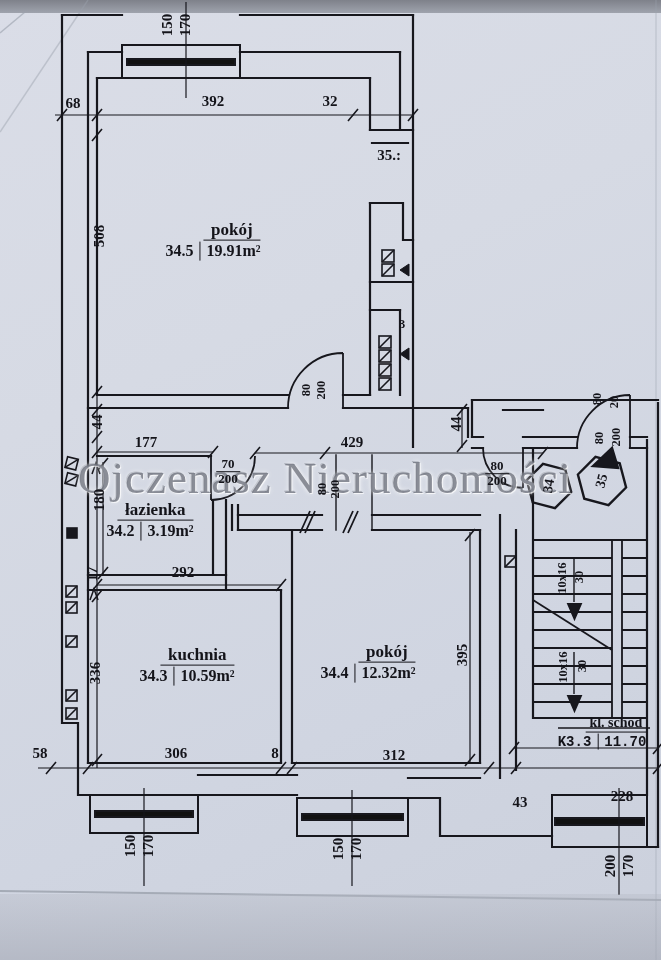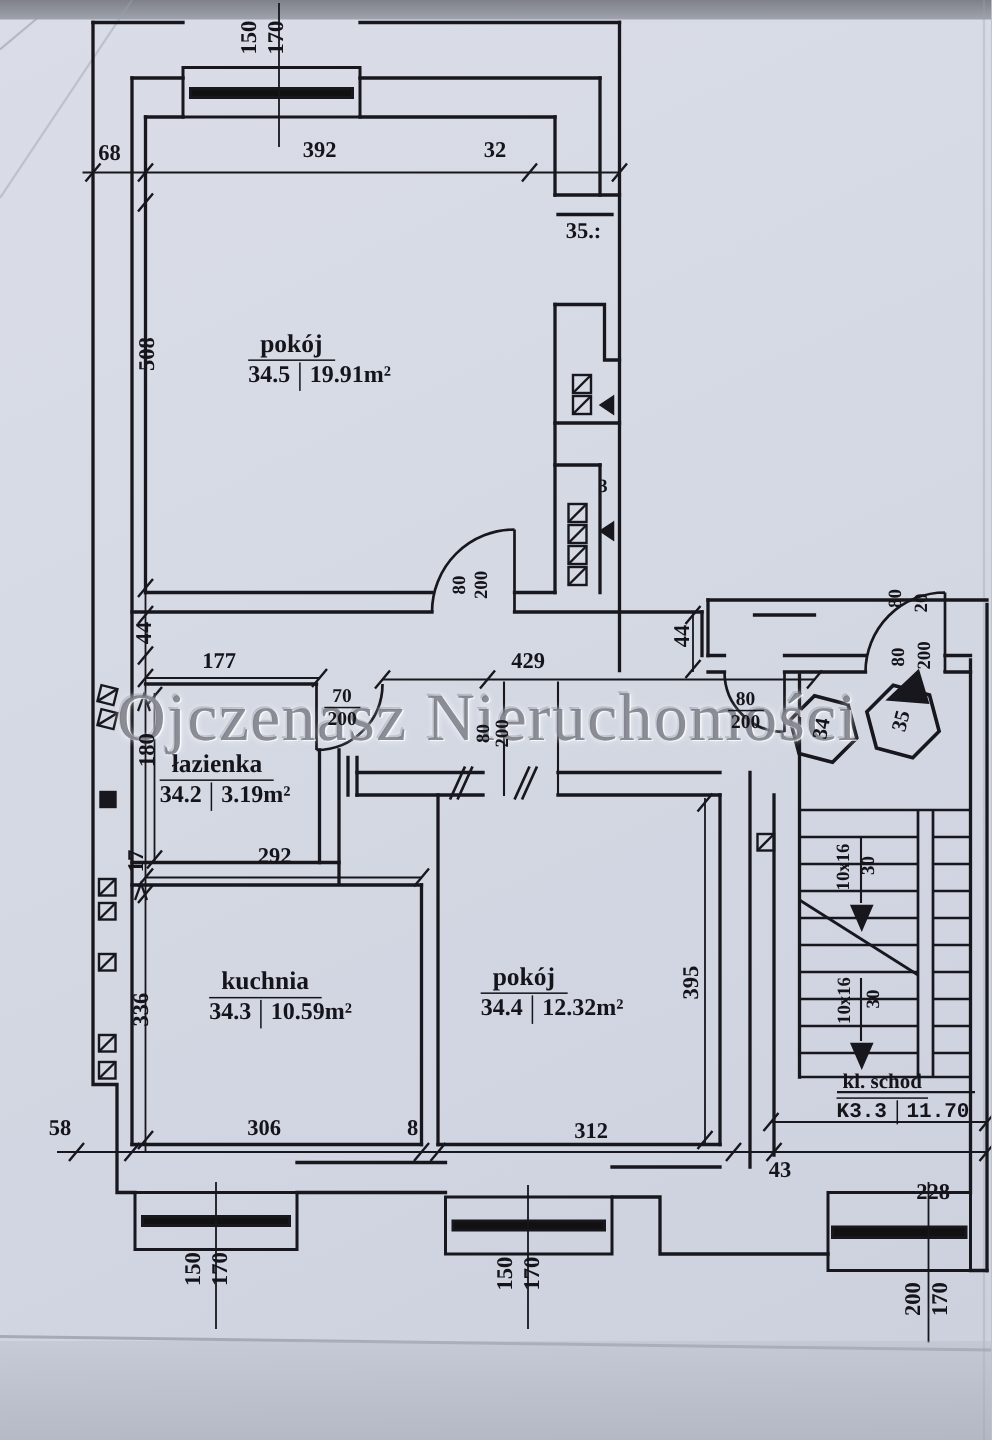--- a/index.html
+++ b/index.html
@@ -13,21 +13,21 @@
   .fold-bottom{position:absolute;left:0;top:894px;width:661px;height:66px;
     background:linear-gradient(180deg,rgba(180,184,195,.35),rgba(160,164,176,.55));}
   svg{position:absolute;left:0;top:0;}
   .lbl{position:absolute;transform:translate(-50%,-50%);white-space:nowrap;
     font-size:15px;font-weight:bold;line-height:1;}
   .lbl.v{transform:translate(-50%,-50%) rotate(-90deg);}
   .lbl.sm{font-size:12.5px;}
   .frac{position:absolute;transform:translate(-50%,-50%);display:flex;flex-direction:column;
     align-items:center;font-size:13px;font-weight:bold;line-height:1.1;}
   .frac .den{border-top:1.5px solid #15151a;padding:0 2px;}
-  .room{position:absolute;transform:translate(-50%,-50%);text-align:left;}
+  .room{position:absolute;transform:translate(-50%,-50%);text-align:right;}
   .room .nm{font-size:17px;font-weight:bold;border-bottom:1.7px solid #14141a;
     padding:0 8px;display:inline-block;line-height:1.2;}
   .room .vals{font-size:16px;font-weight:bold;display:flex;justify-content:center;
     margin-top:1px;line-height:1.15;}
   .room .num{padding-right:6px;border-right:1.7px solid #14141a;}
   .room .ar{padding-left:6px;}
   .room.small .nm{font-size:14px;padding:0 4px;}
   .room.small .vals{font-size:14px;font-family:Liberation Mono, monospace;}
   .hexlbl{position:absolute;font-size:14px;font-weight:bold;}
   .watermark{position:absolute;left:325px;top:478px;transform:translate(-50%,-50%);
@@ -236,21 +236,21 @@
   <div class="lbl" style="left:73px;top:103px">68</div>
   <div class="lbl" style="left:213px;top:101px">392</div>
   <div class="lbl" style="left:330px;top:101px">32</div>
   <div class="lbl" style="left:146px;top:442px">177</div>
   <div class="lbl" style="left:352px;top:442px">429</div>
   <div class="lbl" style="left:183px;top:572px">292</div>
   <div class="lbl" style="left:40px;top:753px">58</div>
   <div class="lbl" style="left:176px;top:753px">306</div>
   <div class="lbl" style="left:275px;top:753px">8</div>
   <div class="lbl" style="left:394px;top:755px">312</div>
-  <div class="lbl" style="left:520px;top:781px">43</div>
+  <div class="lbl" style="left:520px;top:802px">43</div>
   <div class="lbl" style="left:622px;top:796px">228</div>
   <div class="lbl" style="left:389px;top:155px">35.:</div>
   <div class="lbl sm" style="left:402px;top:324px">3</div>
 
   <div class="lbl v" style="left:167px;top:25px">150</div>
   <div class="lbl v" style="left:185px;top:25px">170</div>
   <div class="lbl v" style="left:99px;top:236px">508</div>
   <div class="lbl v" style="left:97px;top:422px">44</div>
   <div class="lbl v sm" style="left:306px;top:390px">80</div>
   <div class="lbl v sm" style="left:321px;top:390px">200</div>

